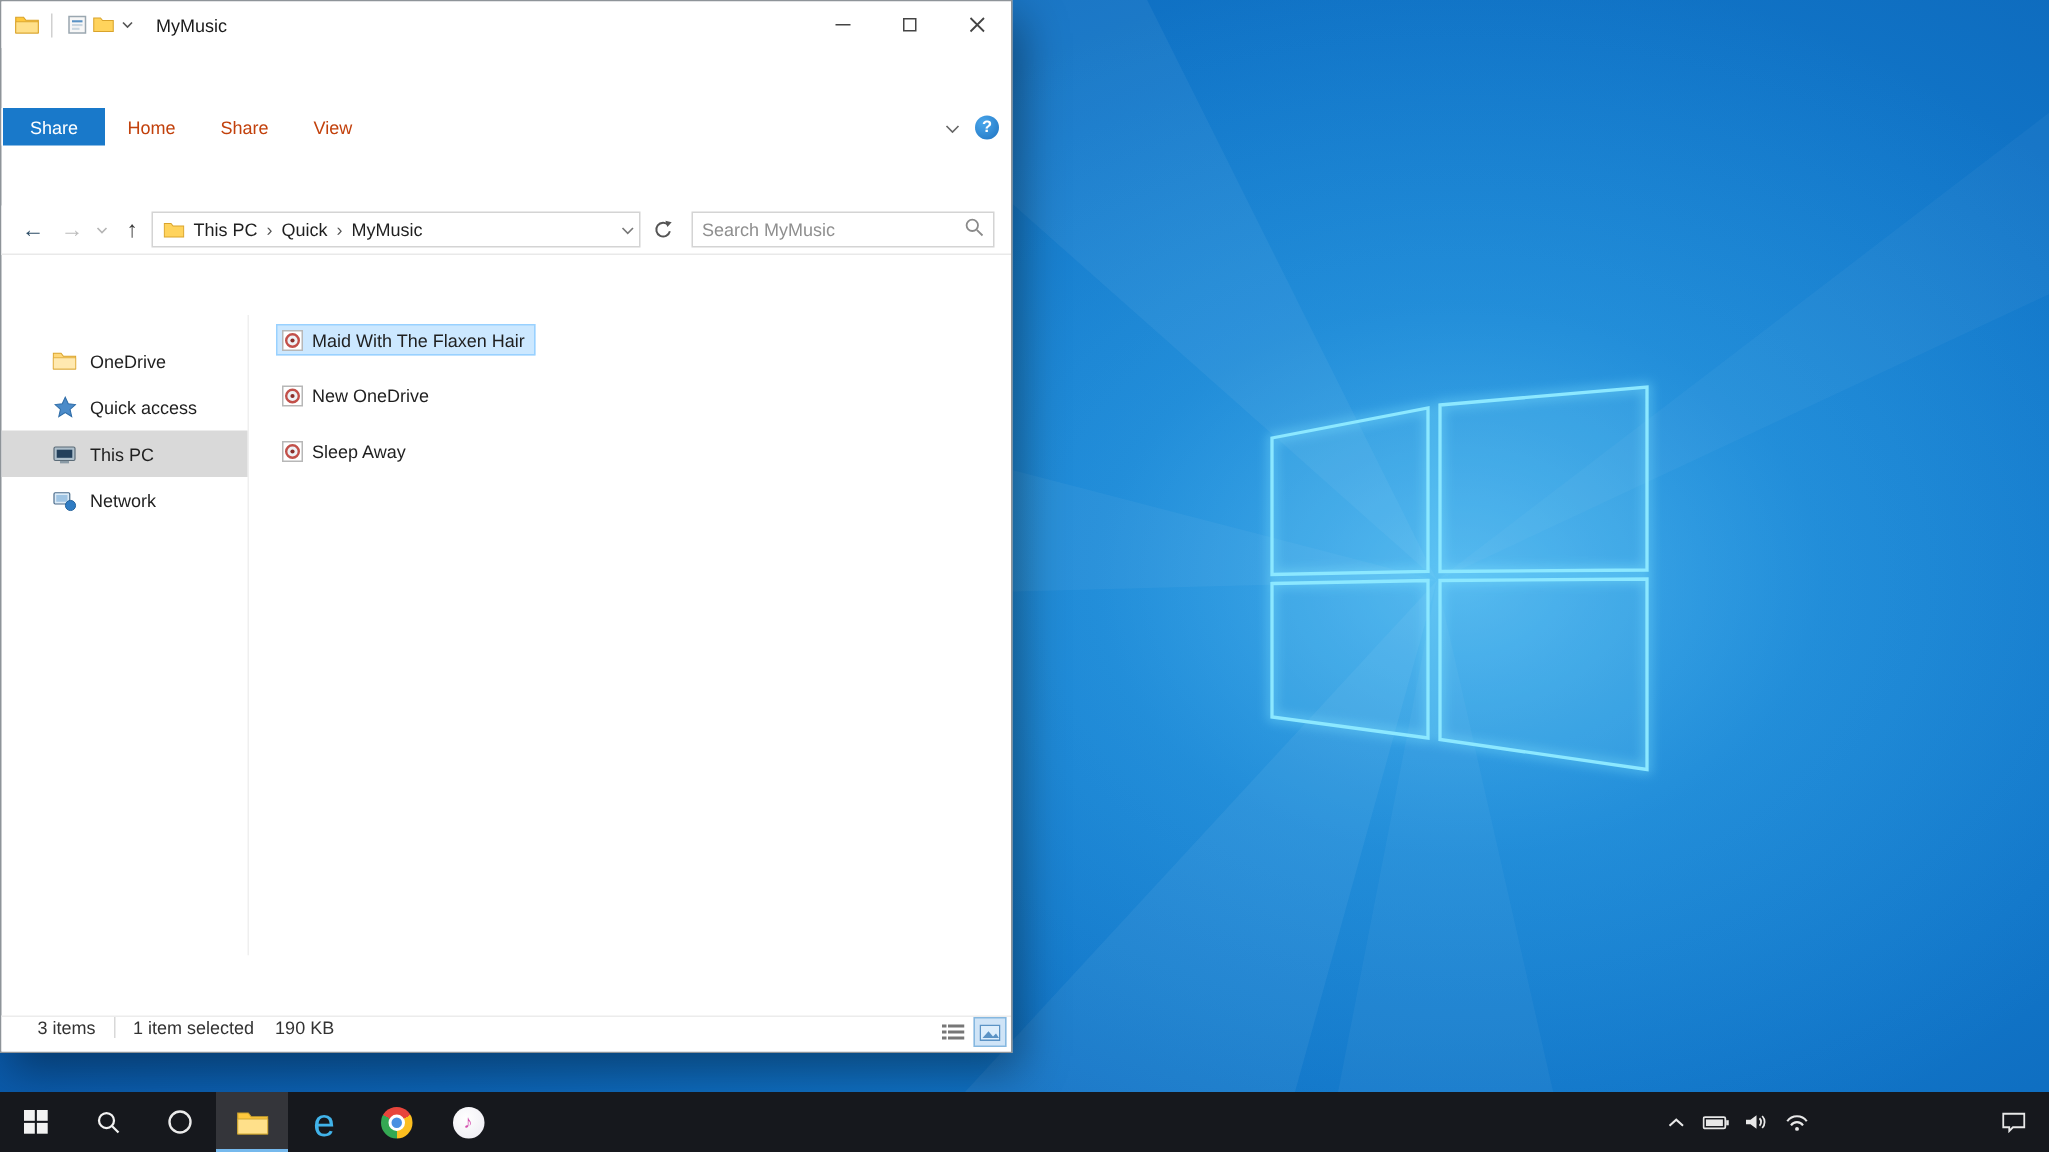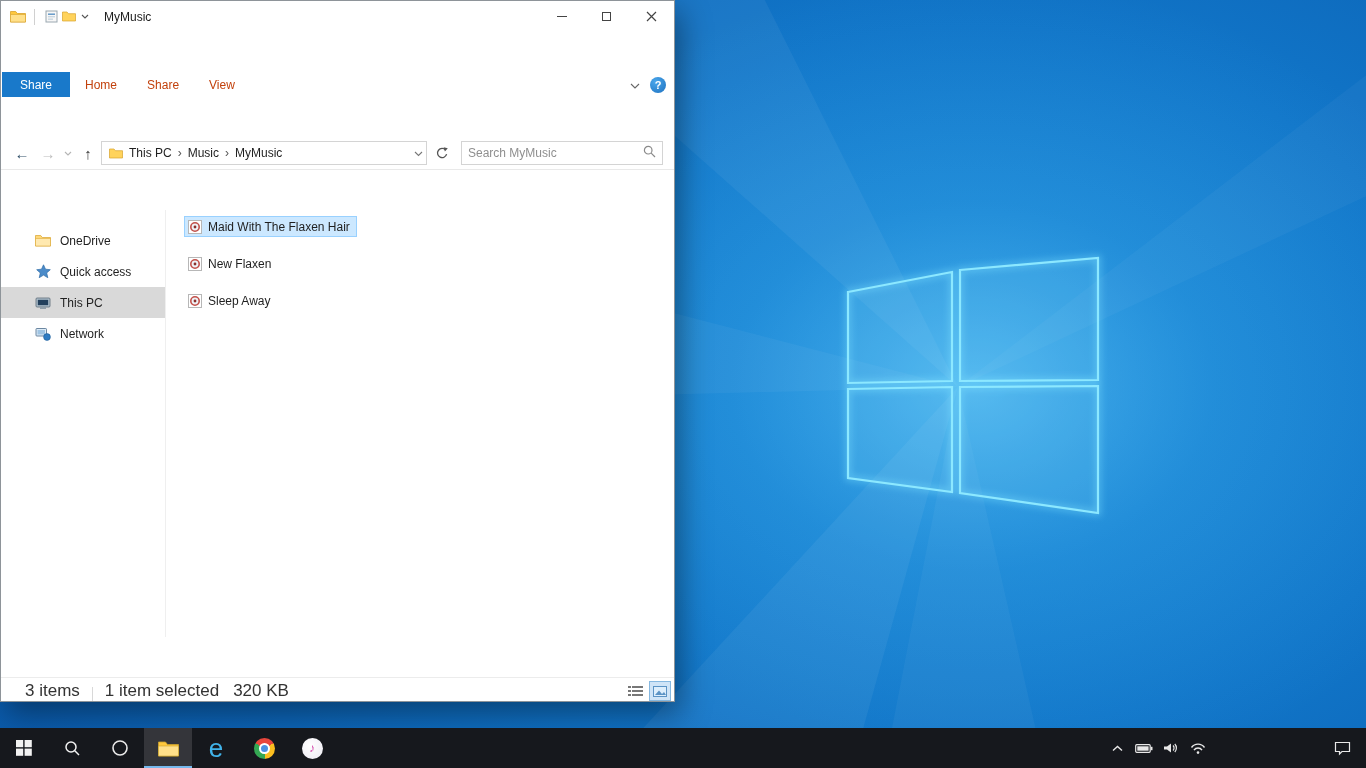--- a/index.html
+++ b/index.html
@@ -60,21 +60,21 @@
   .side-item.selected { background:#d9d9d9; }
   .side-icon { width:16px; height:16px; display:flex; align-items:center; justify-content:center; flex:none; }
 
   .filelist { flex:1; padding:6px 0 0 18px; }
   .file-item { display:flex; width:fit-content; align-items:center; gap:5px; height:21px; padding:0 6px 0 2px;
     border:1px solid transparent; margin-bottom:16px; }
   .file-item.selected { background:#cce8ff; border-color:#99d1ff; }
   .file-icon { width:16px; height:16px; display:flex; align-items:center; justify-content:center; flex:none; }
   .file-name { white-space:nowrap; }
 
-  .statusbar { height:24px; display:flex; align-items:flex-end; padding-left:24px; border-top:1px solid #ececec; font-size:17px; color:#333; background:#fff; }
+  .statusbar { height:24px; display:flex; align-items:flex-start; padding-left:24px; border-top:1px solid #ececec; font-size:12px; color:#333; background:#fff; }
   .status-div { width:1px; height:14px; background:#d8d8d8; margin:0 12px; }
   .status-size { margin-left:14px; }
   .view-btn { width:22px; height:20px; display:flex; align-items:center; justify-content:center; margin-right:3px; }
   .view-btn.active { background:#cfe4f7; border:1px solid #86b8e0; }
 
   
   .taskbar { position:absolute; left:0; right:0; bottom:0; height:40px; background:#16181d; display:flex; align-items:stretch; }
   .tb-btn { width:48px; display:flex; align-items:center; justify-content:center; }
   .tb-btn.active { background:rgba(255,255,255,.13); box-shadow:inset 0 -2px 0 #76b9ed; }
   .ie-e { font-size:26px; line-height:38px; color:#41b3ea; font-family:"Liberation Sans",sans-serif; }
@@ -194,21 +194,21 @@
       <span class="nav up"></span>
 
       <div class="addr">
         <span class="file-icon">
           <svg width="14" height="11">
               <path d="M0.5 1 h4.5 l1.4 1.7 h7.1 v7.3 h-13z" fill="#ffd35c" stroke="#d9a32b" stroke-width="0.7"></path>
             </svg>
         </span>
         <span class="crumb">This PC</span>
         <span class="crumb-sep"></span>
-        <span class="crumb">Music</span>
+        <span class="crumb">Quick</span>
         <span class="crumb-sep"></span>
         <span class="crumb">MyMusic</span>
         <span class="addr-spacer"></span>
         <span>
           <svg width="9" height="6">
               <polyline points="1,1 4.5,4.5 8,1" fill="none" stroke="#777" stroke-width="1.1"></polyline>
             </svg>
         </span>
       </div>
       <span class="refresh">
@@ -282,40 +282,40 @@
           <span class="file-name">Maid With The Flaxen Hair</span>
         </div>
         <div class="file-item">
           <span class="file-icon">
             <svg width="16" height="16">
                 <rect x="1.5" y="1.5" width="13" height="13" fill="#fff" stroke="#b7b7b7"></rect>
                 <circle cx="8" cy="8" r="4.2" fill="#eef2f6" stroke="#c2504a" stroke-width="1.6"></circle>
                 <circle cx="8" cy="8" r="1.4" fill="#8a2f2b"></circle>
               </svg>
           </span>
-          <span class="file-name">New Flaxen</span>
+          <span class="file-name">New OneDrive</span>
         </div>
         <div class="file-item">
           <span class="file-icon">
             <svg width="16" height="16">
                 <rect x="1.5" y="1.5" width="13" height="13" fill="#fff" stroke="#b7b7b7"></rect>
                 <circle cx="8" cy="8" r="4.2" fill="#eef2f6" stroke="#c2504a" stroke-width="1.6"></circle>
                 <circle cx="8" cy="8" r="1.4" fill="#8a2f2b"></circle>
               </svg>
           </span>
           <span class="file-name">Sleep Away</span>
         </div>
       </div>
     </div>
 
     <div class="statusbar">
       <span>3 items</span>
       <span class="status-div"></span>
       <span>1 item selected</span>
-      <span class="status-size">320 KB</span>
+      <span class="status-size">190 KB</span>
       <span class="flex-spacer"></span>
       <span class="view-btn">
         <svg width="15" height="12">
             <g fill="#777">
               <rect x="0" y="1" width="3" height="2"></rect>
               <rect x="4" y="1" width="11" height="2"></rect>
               <rect x="0" y="5" width="3" height="2"></rect>
               <rect x="4" y="5" width="11" height="2"></rect>
               <rect x="0" y="9" width="3" height="2"></rect>
               <rect x="4" y="9" width="11" height="2"></rect>

